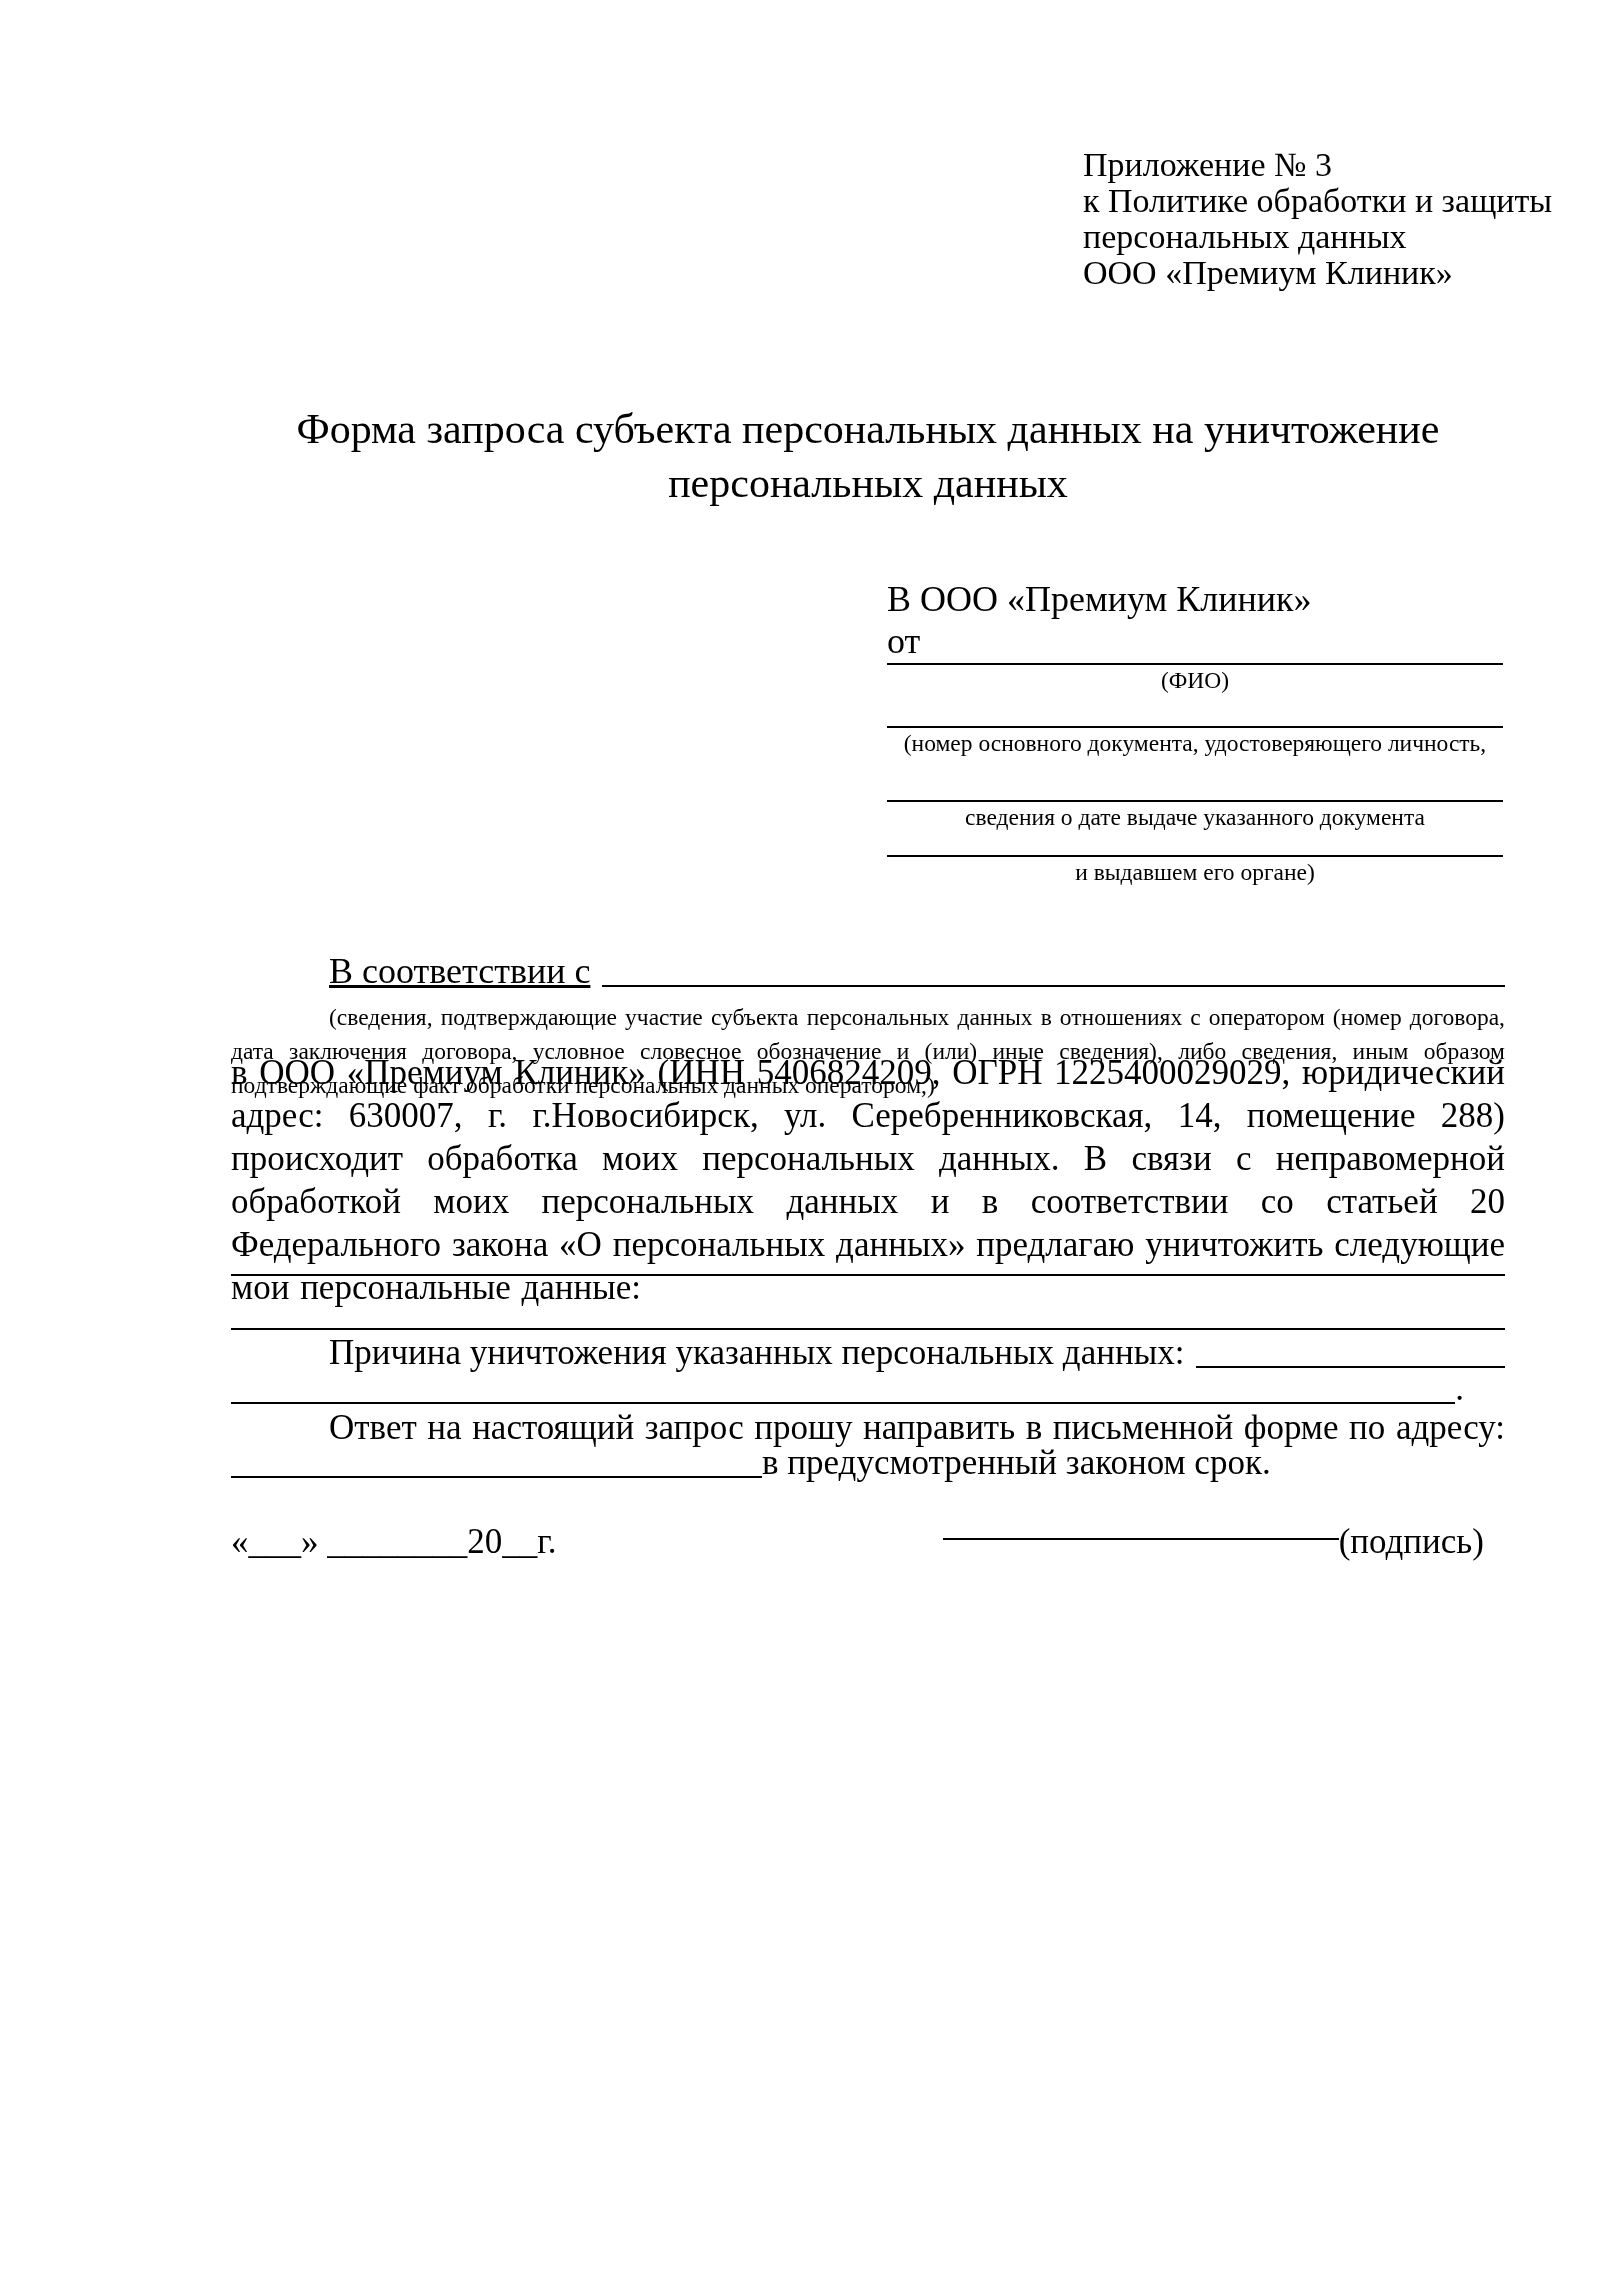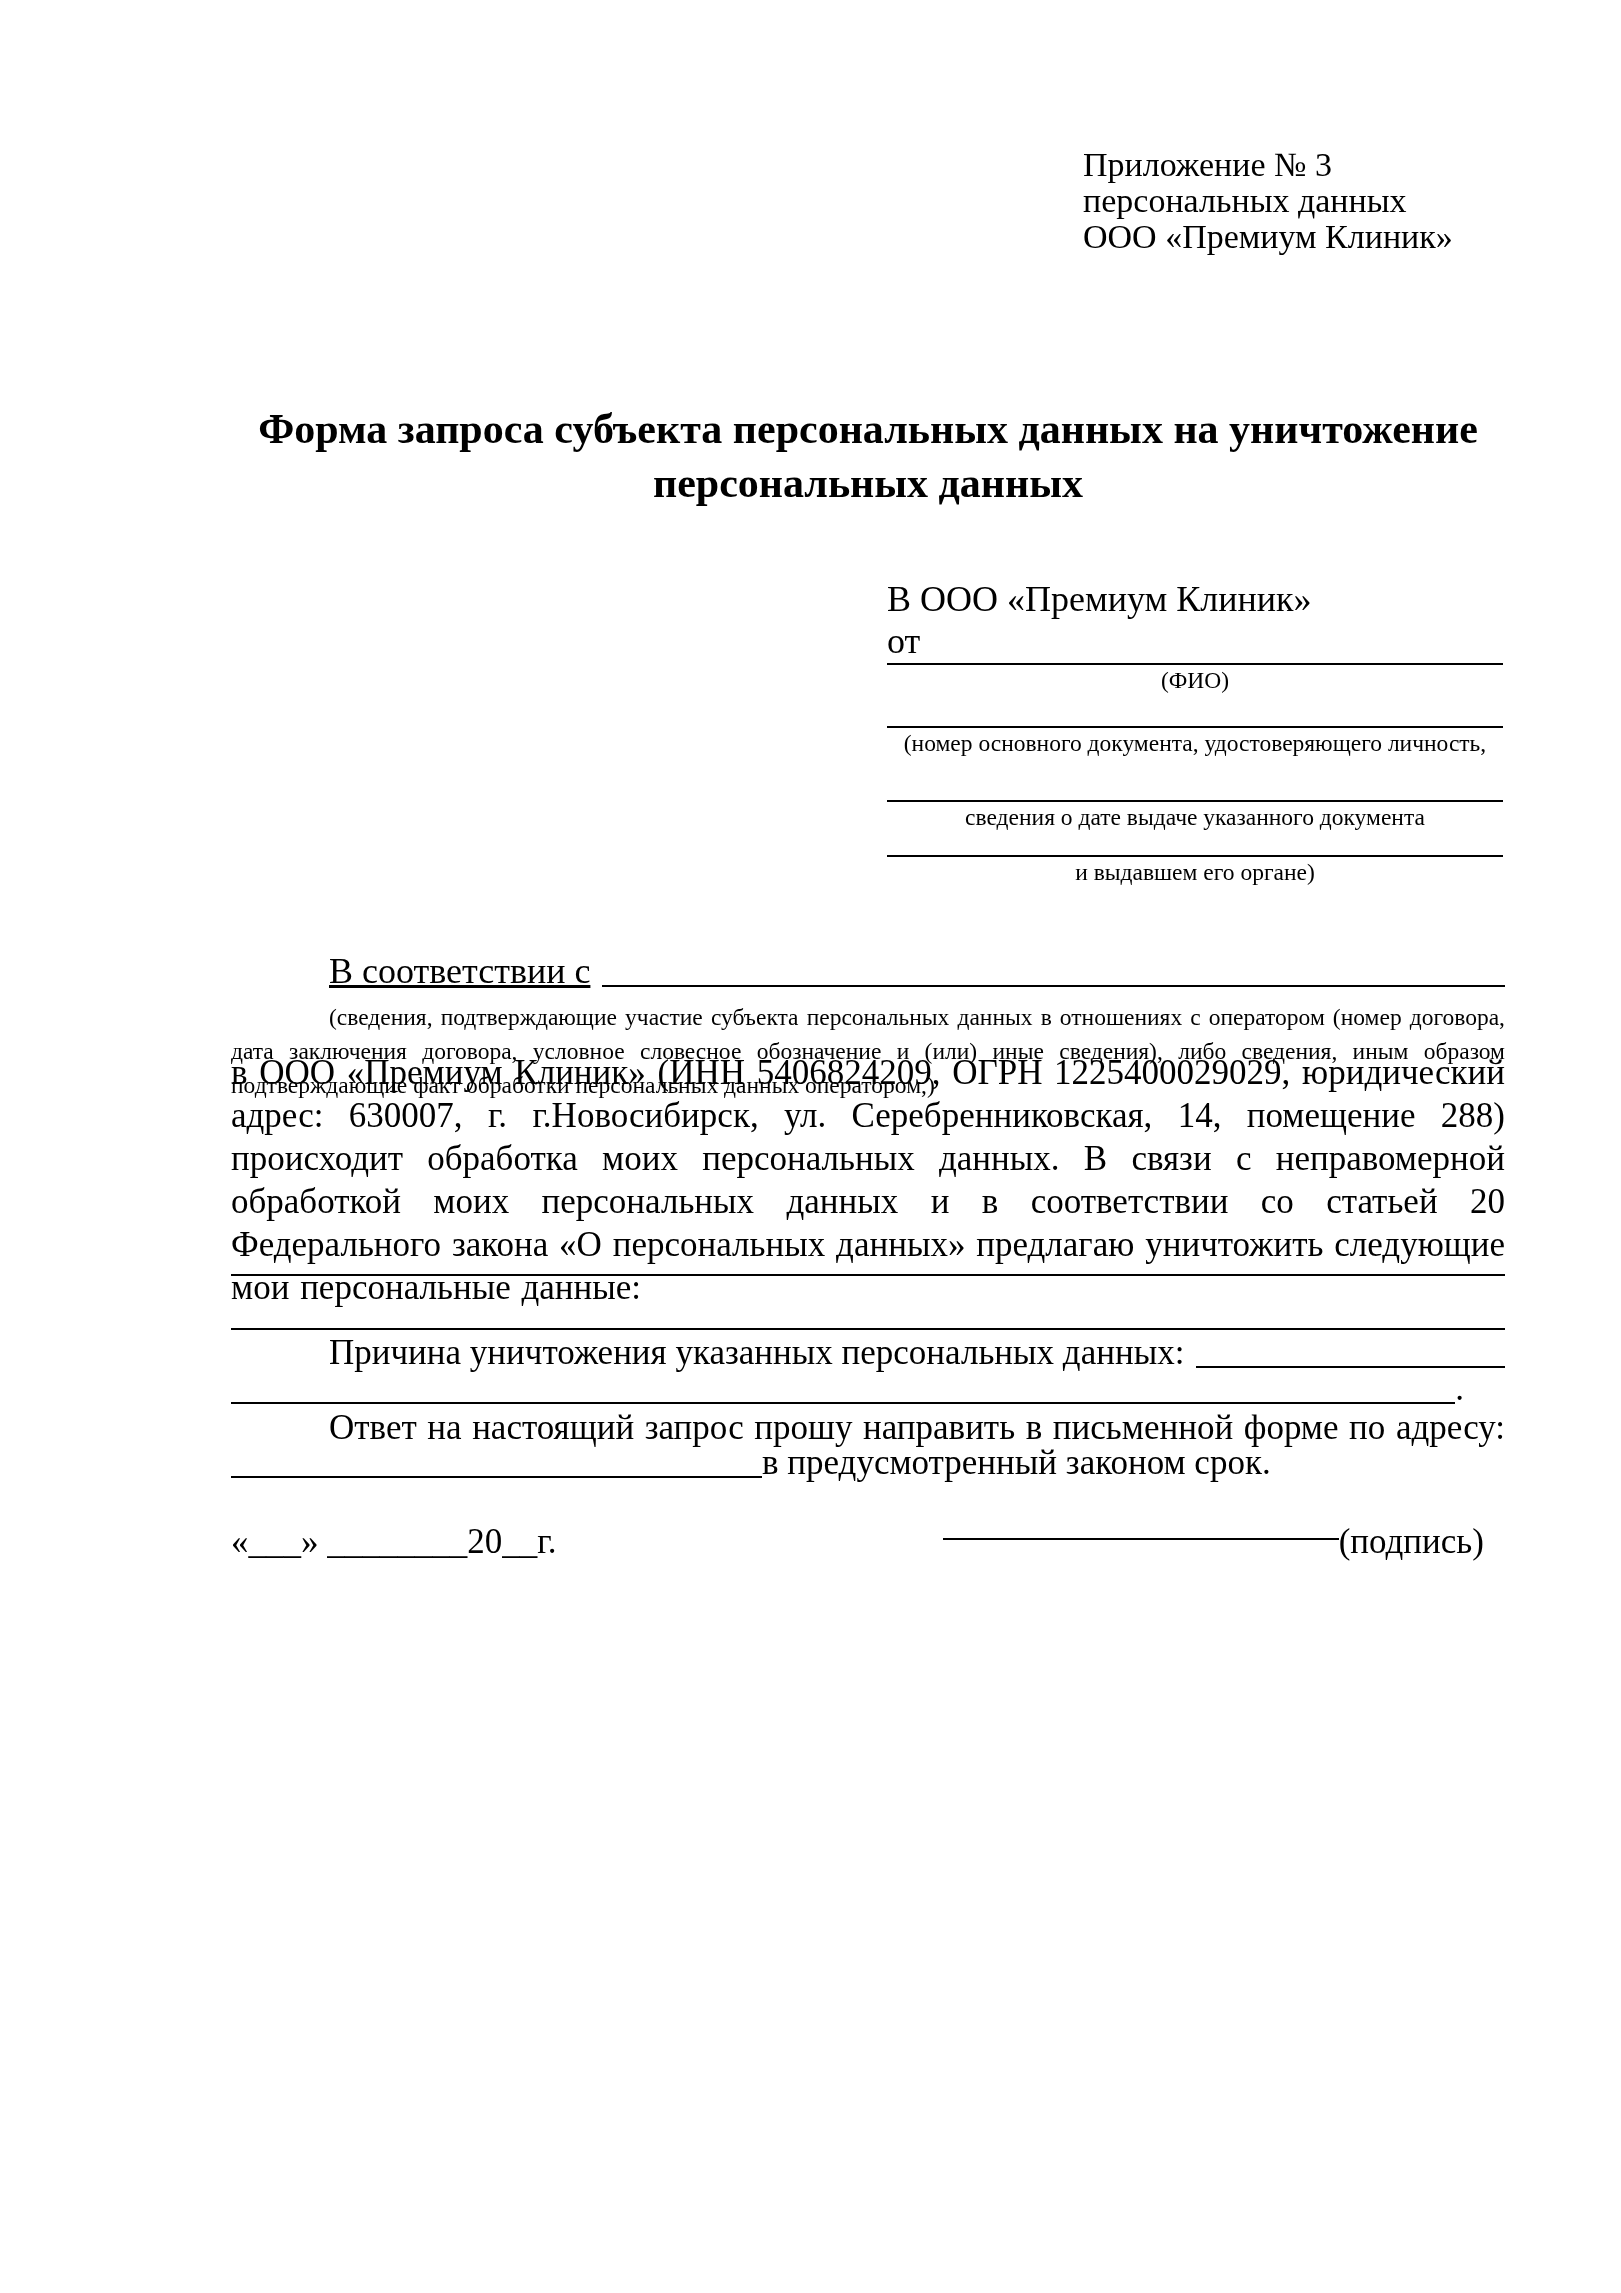--- a/index.html
+++ b/index.html
@@ -22,21 +22,21 @@
     line-height: 36px;
     white-space: nowrap;
   }
   
   .doc-title {
     position: absolute;
     left: 231px;
     top: 402px;
     width: 1274px;
     text-align: center;
-    font-weight: bold;
+    font-weight: normal;
     font-size: 42px;
     line-height: 54px;
   }
   
   .addressee {
     position: absolute;
     left: 887px;
     top: 578px;
     width: 616px;
     height: 333px;
@@ -177,20 +177,21 @@
   }
   .sig-caption { white-space: nowrap; }
 </style>
 </head>
 <body>
 
 <div class="page">
 
   <div class="header-block">
     <div>Приложение № 3</div>
+    <div>к Политике обработки и защиты</div>
     <div>персональных данных</div>
     <div>ООО «Премиум Клиник»</div>
   </div>
 
   <div class="doc-title">Форма запроса субъекта персональных данных на уничтожение персональных данных</div>
 
   <div class="addressee">
     <div>В ООО «Премиум Клиник»</div>
     <div>от</div>
 

